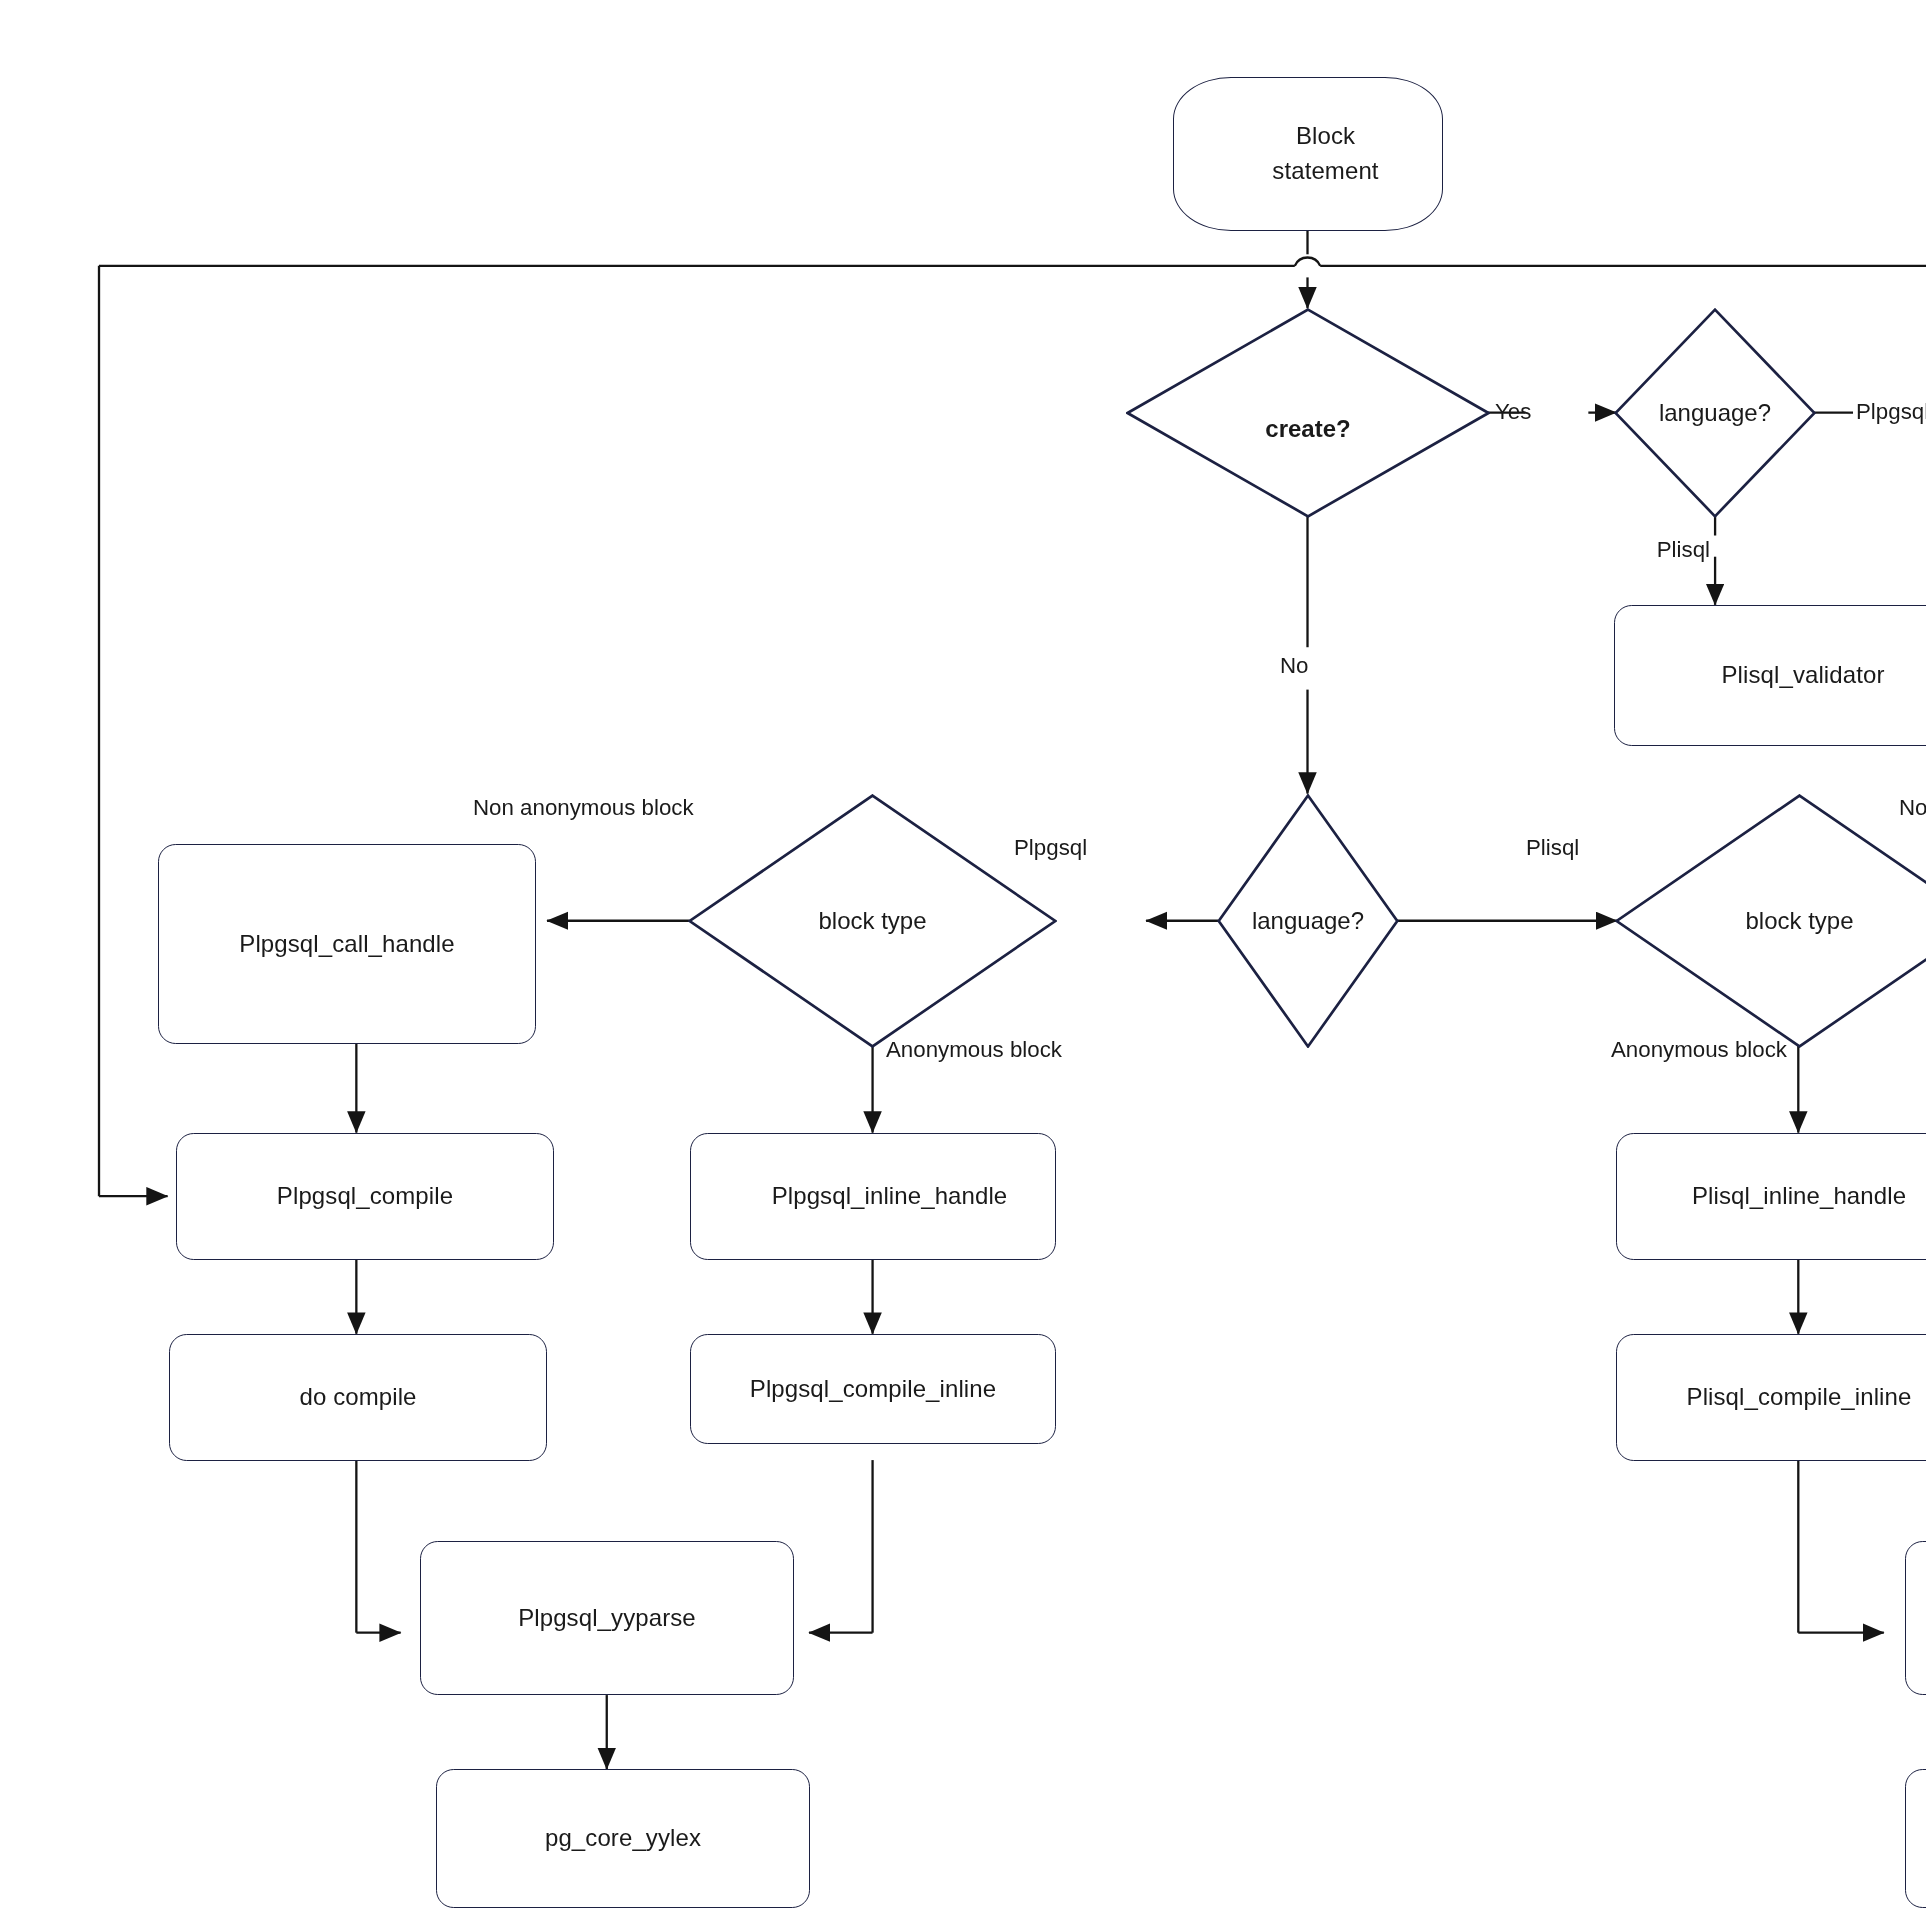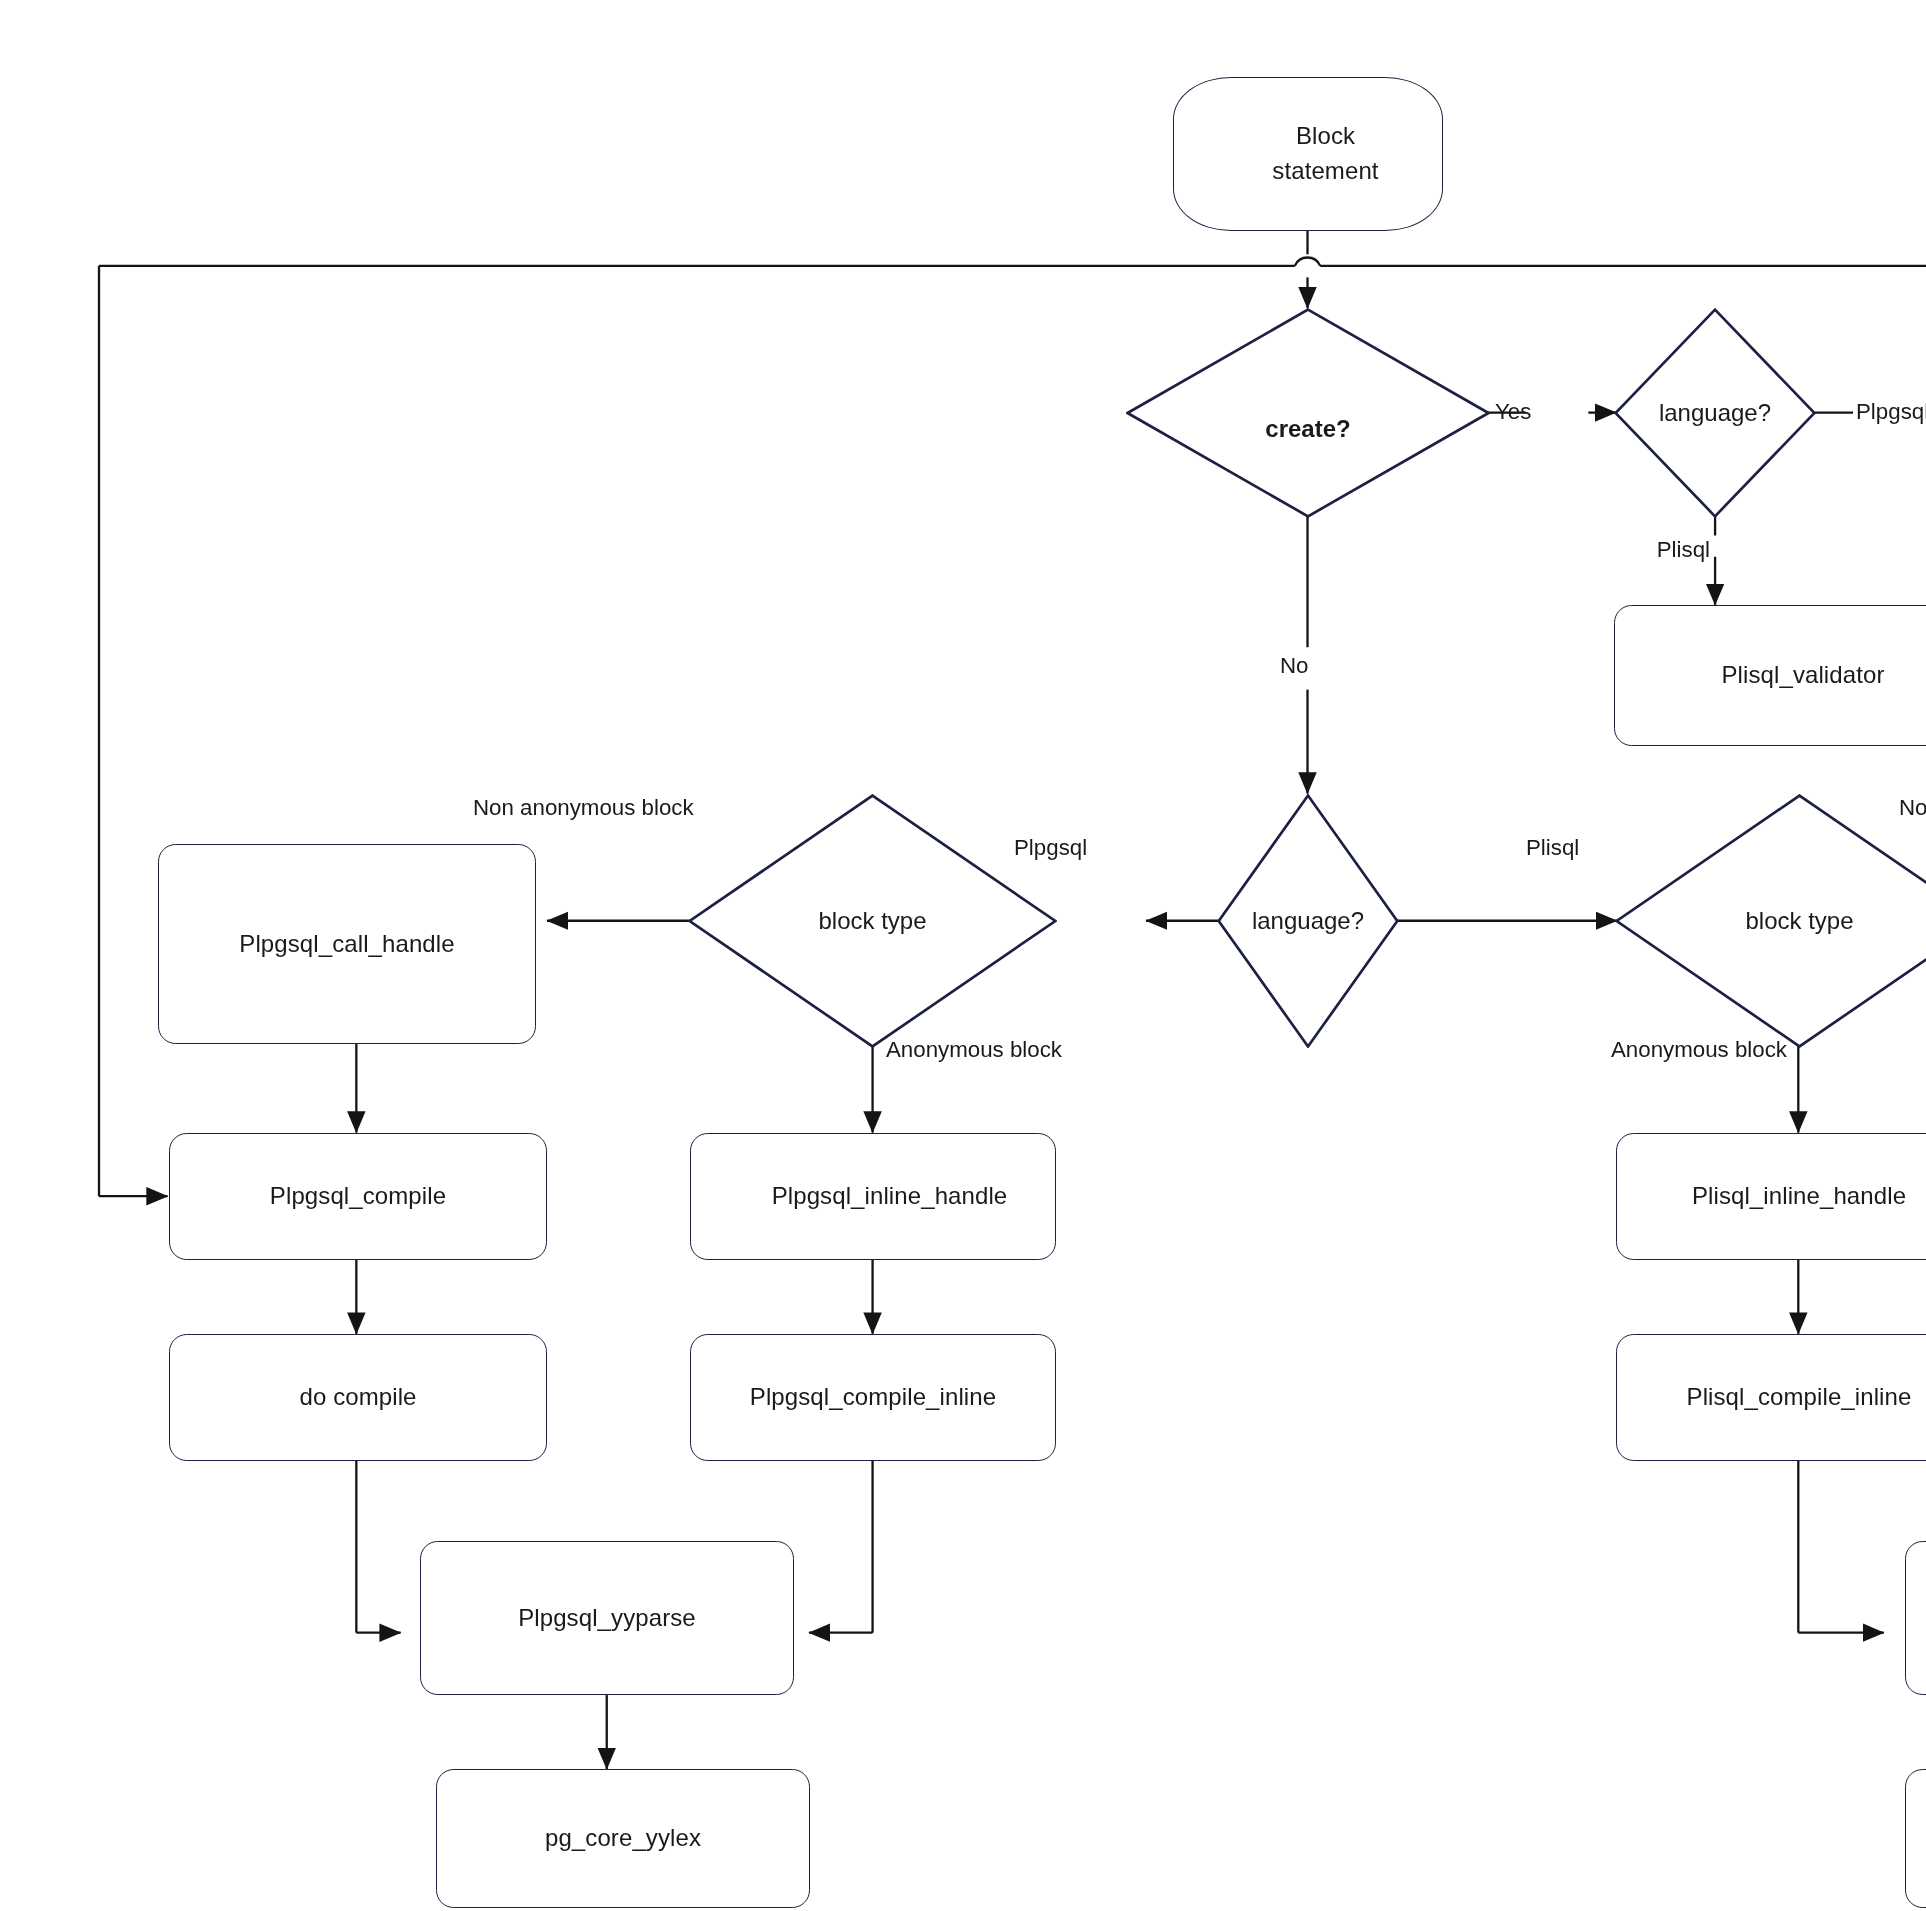--- a/index.html
+++ b/index.html
@@ -190,27 +190,27 @@
     <div>
       <div>Block</div>
       <div>statement</div>
     </div>
   </div>
 
   <div class="node process" style="left:1614px; top:605px; width:378px; height:141px;">Plisql_validator</div>
 
   <div class="node process" style="left:158px; top:844px; width:378px; height:200px;">Plpgsql_call_handle</div>
 
-  <div class="node process" style="left:169px; top:1133px; width:378px; height:127px;">Plpgsql_compile</div>
+  <div class="node process" style="left:176px; top:1133px; width:378px; height:127px;">Plpgsql_compile</div>
 
   <div class="node process" style="left:169px; top:1334px; width:378px; height:127px;">do compile</div>
 
   <div class="node process" style="left:690px; top:1133px; width:366px; height:127px;padding-left:33px;">Plpgsql_inline_handle</div>
 
-  <div class="node process" style="left:690px; top:1334px; width:366px; height:127px;">Plpgsql_compile_inline</div>
+  <div class="node process" style="left:690px; top:1334px; width:366px; height:110px;">Plpgsql_compile_inline</div>
 
   <div class="node process" style="left:420px; top:1541px; width:374px; height:154px;">Plpgsql_yyparse</div>
 
   <div class="node process" style="left:436px; top:1769px; width:374px; height:139px;">pg_core_yylex</div>
 
   <div class="node process" style="left:1616px; top:1133px; width:366px; height:127px;">Plisql_inline_handle</div>
 
   <div class="node process" style="left:1616px; top:1334px; width:366px; height:127px;">Plisql_compile_inline</div>
 
   <div class="node process" style="left:1905px; top:1541px; width:374px; height:154px;">Plisql_yyparse</div>

